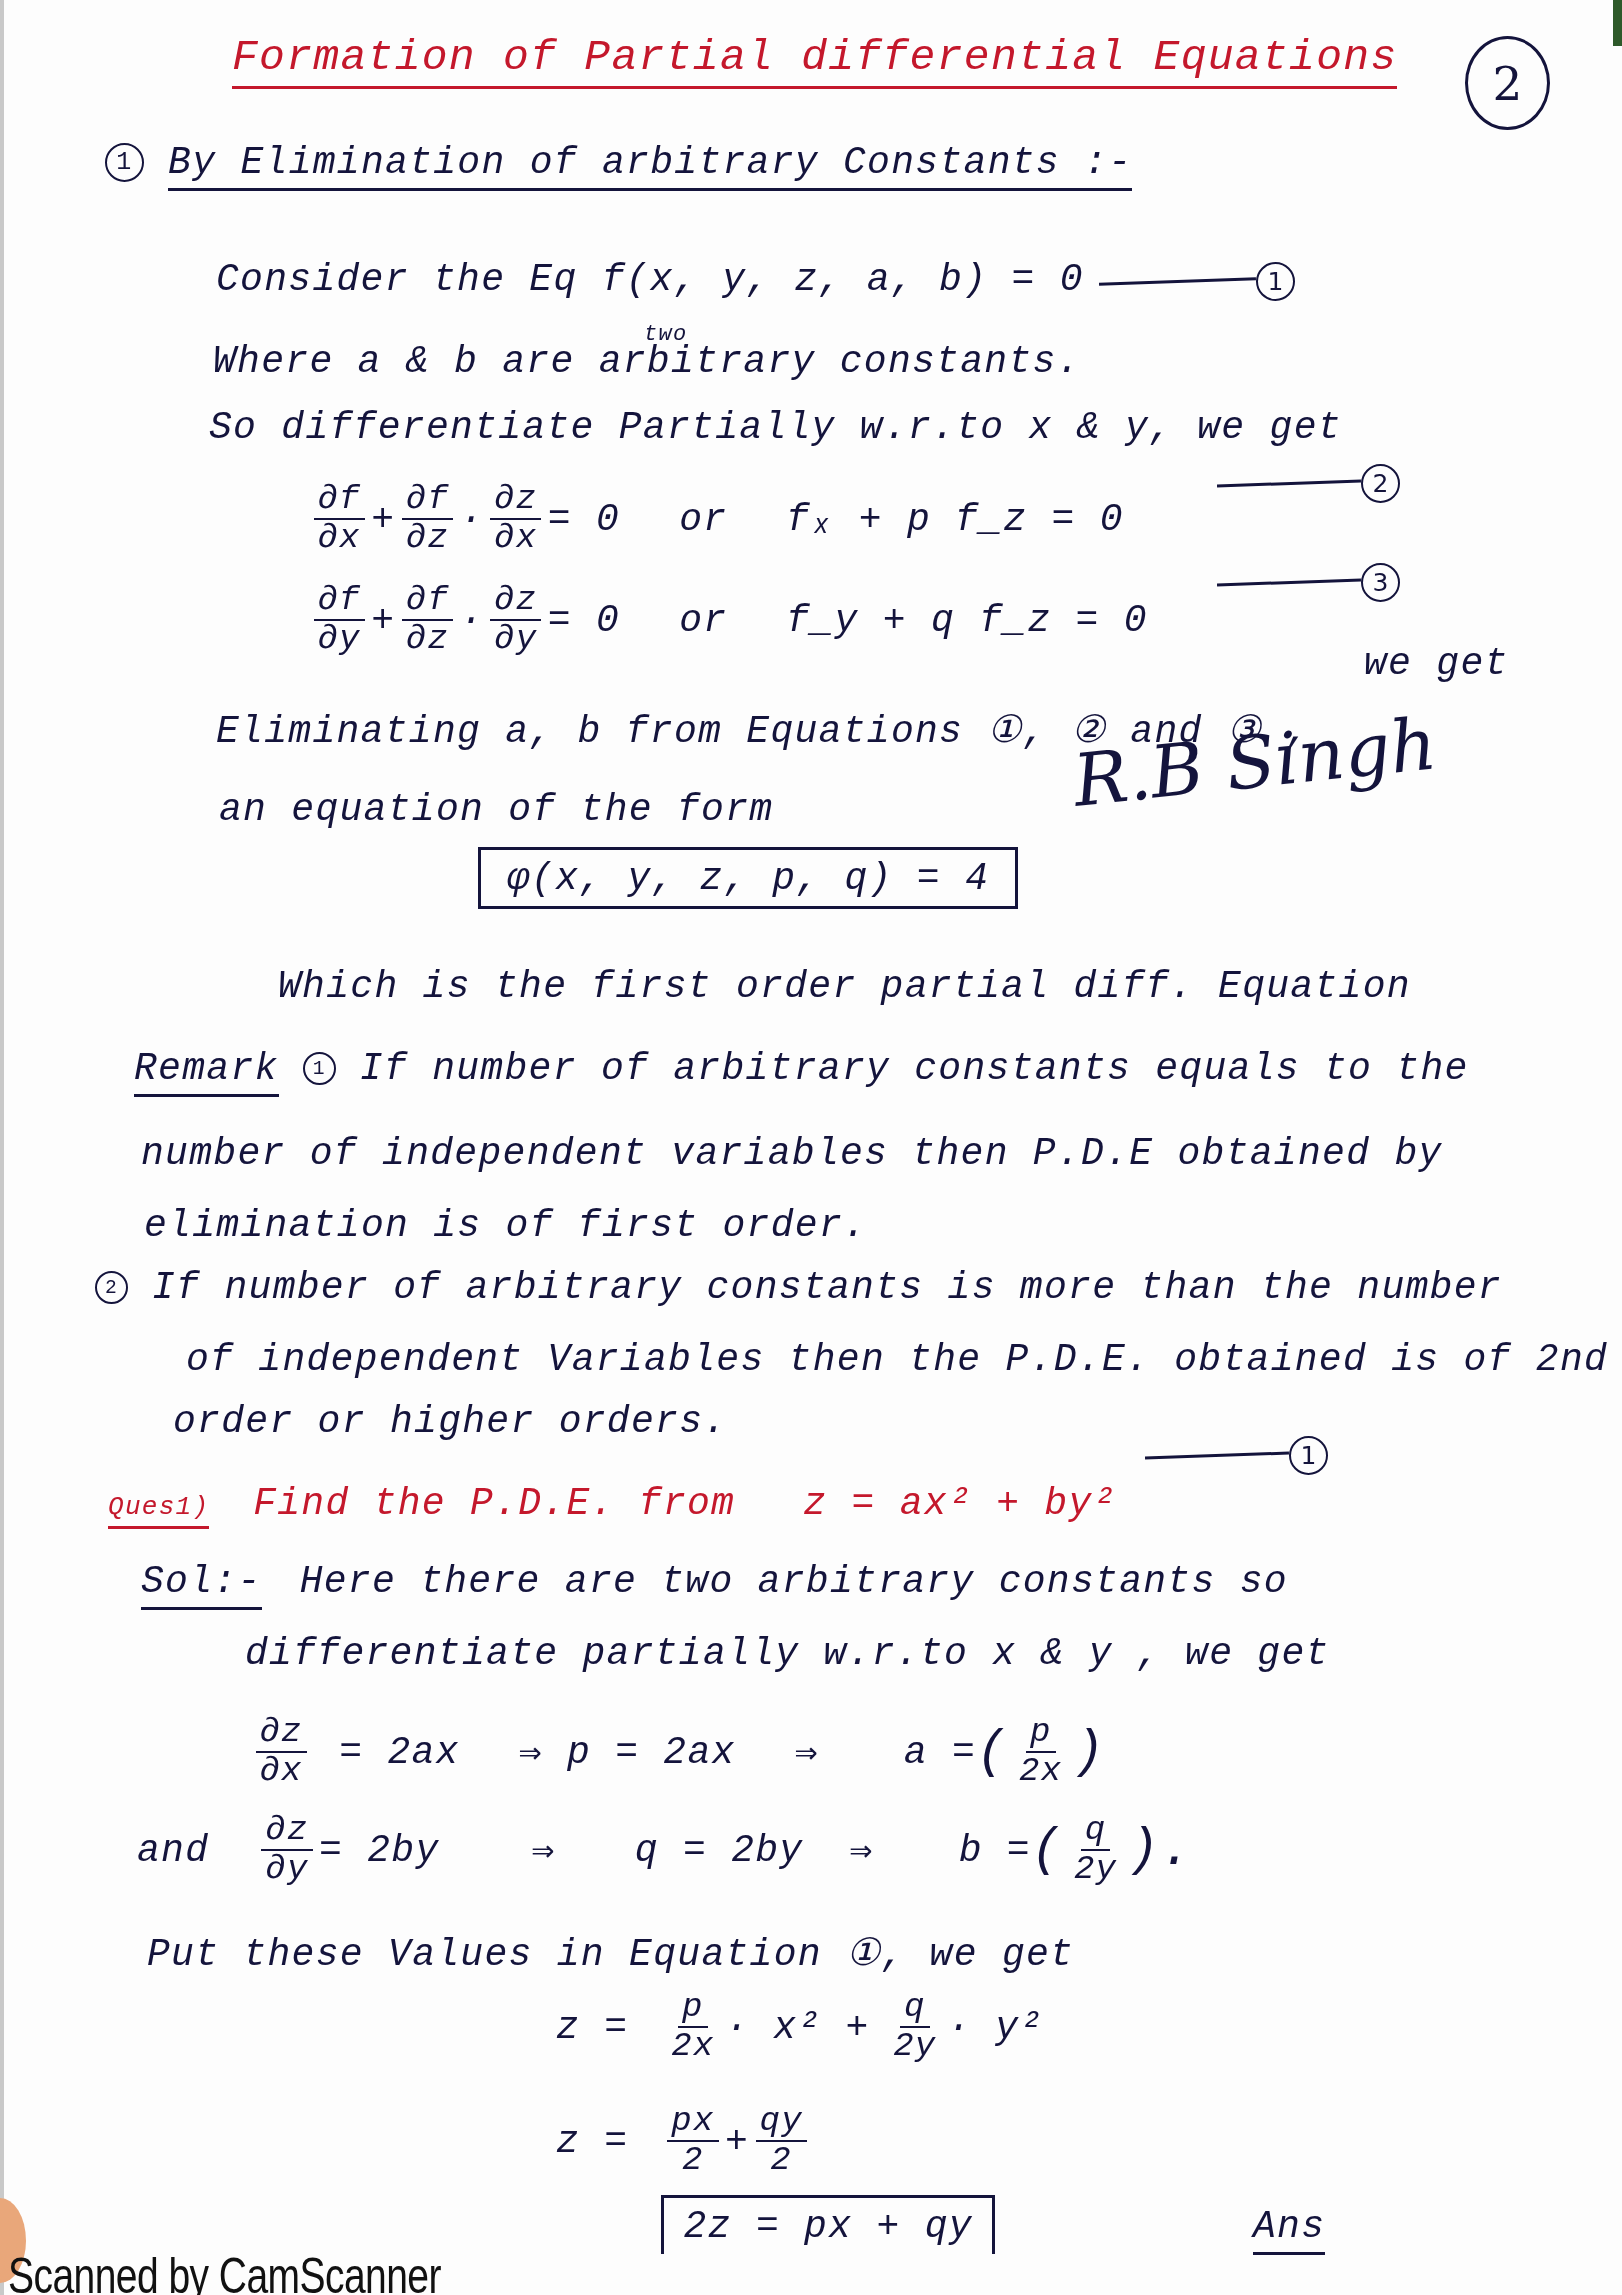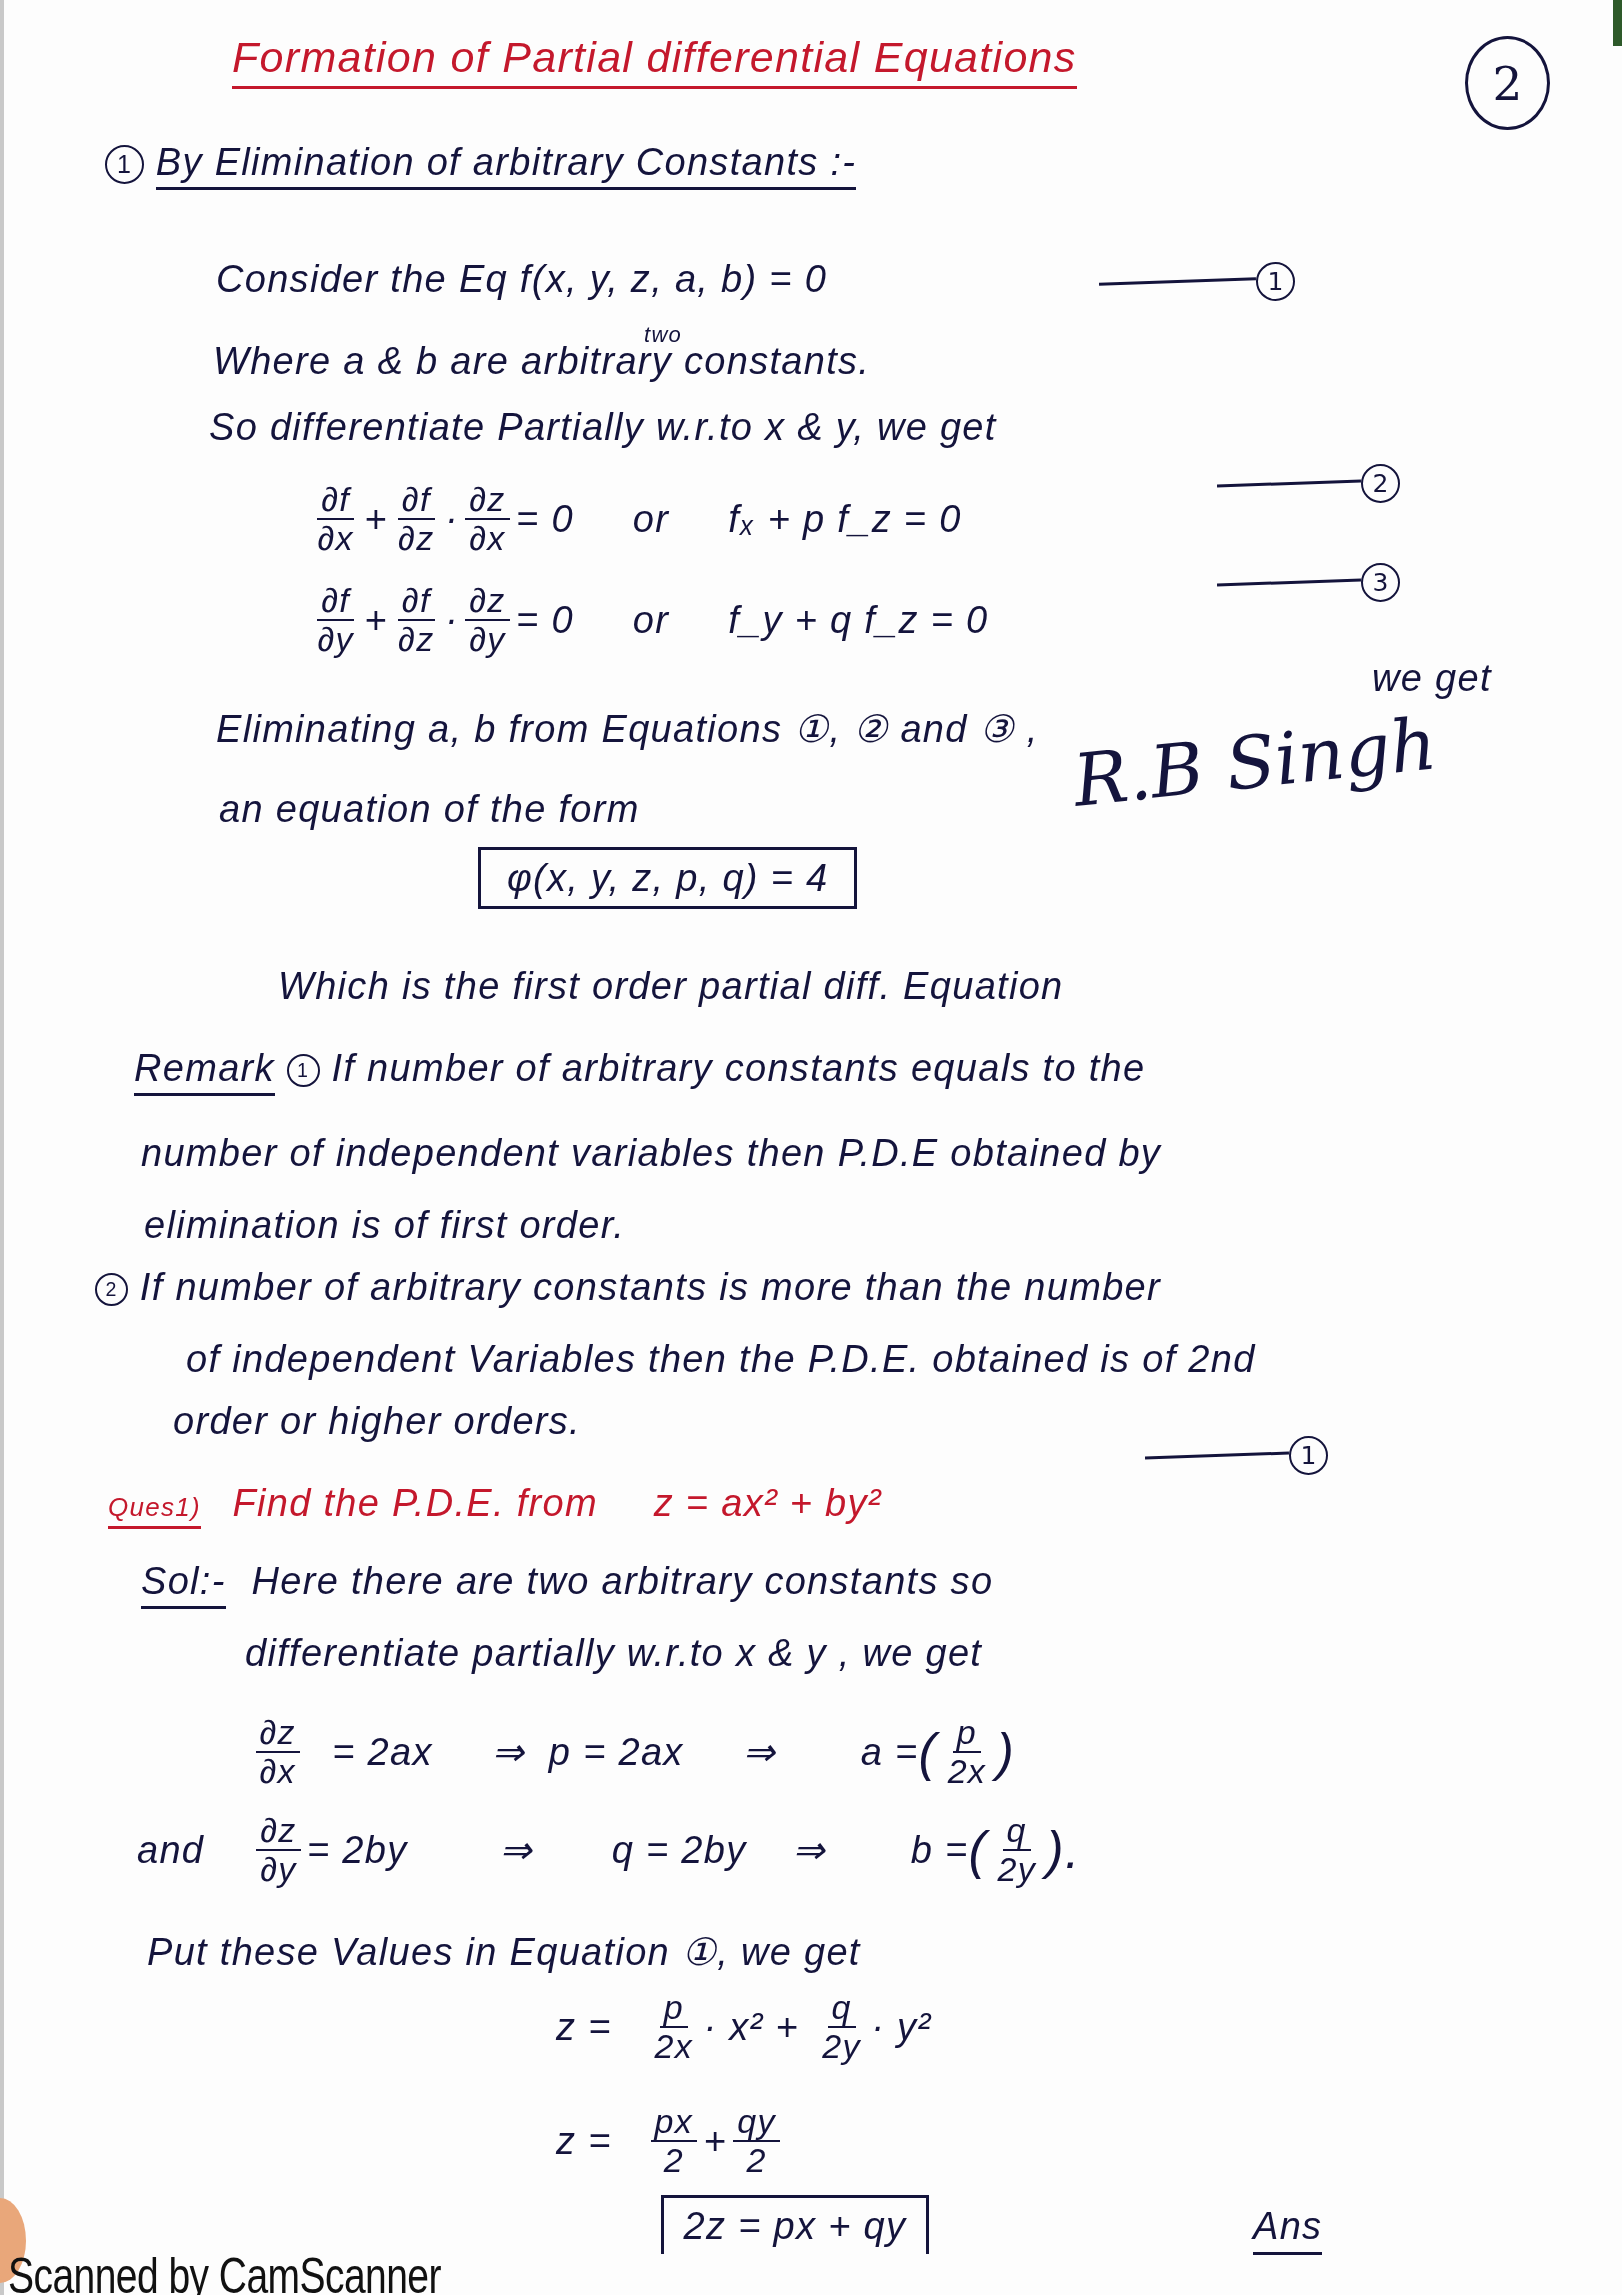--- a/index.html
+++ b/index.html
@@ -8,21 +8,21 @@
       background: #fdfdfd;
       position: relative;
       overflow: hidden;
       font-family: "DejaVu Sans", sans-serif;
       color: #12123a;
     }
     .ink { color: #14143c; }
     .red { color: #c4182c; }
     .line {
       position: absolute;
-      font-family: Liberation Sans, sans-serif;
+      font-family: Liberation Mono, monospace;
       font-style: italic;
       font-size: 38px;
       letter-spacing: 1.3px;
       white-space: nowrap;
     }
     .ul { border-bottom: 3.3px solid currentColor; padding-bottom: 3.9px; }
     .circ {
       display: inline-flex; align-items: center; justify-content: center;
       width: 35px; height: 35px; border: 2.6px solid currentColor; border-radius: 50%;
       font-size: 25px; font-style: normal; vertical-align: middle;
@@ -134,21 +134,21 @@
   <span>= 0</span>
   <span style="margin:0 59px;">or</span>
   <span>f_y + q f_z = 0</span>
 </div>
 <div class="eqref" style="left:1217px; top:563px;">
   <span class="dash" style="width:144px;"></span>
   <span class="circ ink">3</span>
 </div>
 
 <div class="line ink" style="left:216px; top:707px;">Eliminating a, b from Equations ①, ② and ③ ,</div>
-<div class="line ink" style="left:1364px; top:657px;margin-left:8px;">we get</div>
+<div class="line ink" style="left:1364px; top:642px;">we get</div>
 <div class="line ink" style="left:219px; top:788px;">an equation of the form</div>
 <div class="sig">R.B Singh</div>
 <div class="line ink boxed" style="left:478px; top:847px;">φ(x, y, z, p, q) = 4</div>
 <div class="line ink" style="left:278px; top:965px;">Which is the first order partial diff. Equation</div>
 
 <div class="line ink" style="left:134px; top:1047px;">
   <span class="ul">Remark</span>
   <span class="circ" style="width:29px;height:29px;font-size:19.6px;">1</span>
   <span>If number of arbitrary constants equals to the</span>
 </div>

